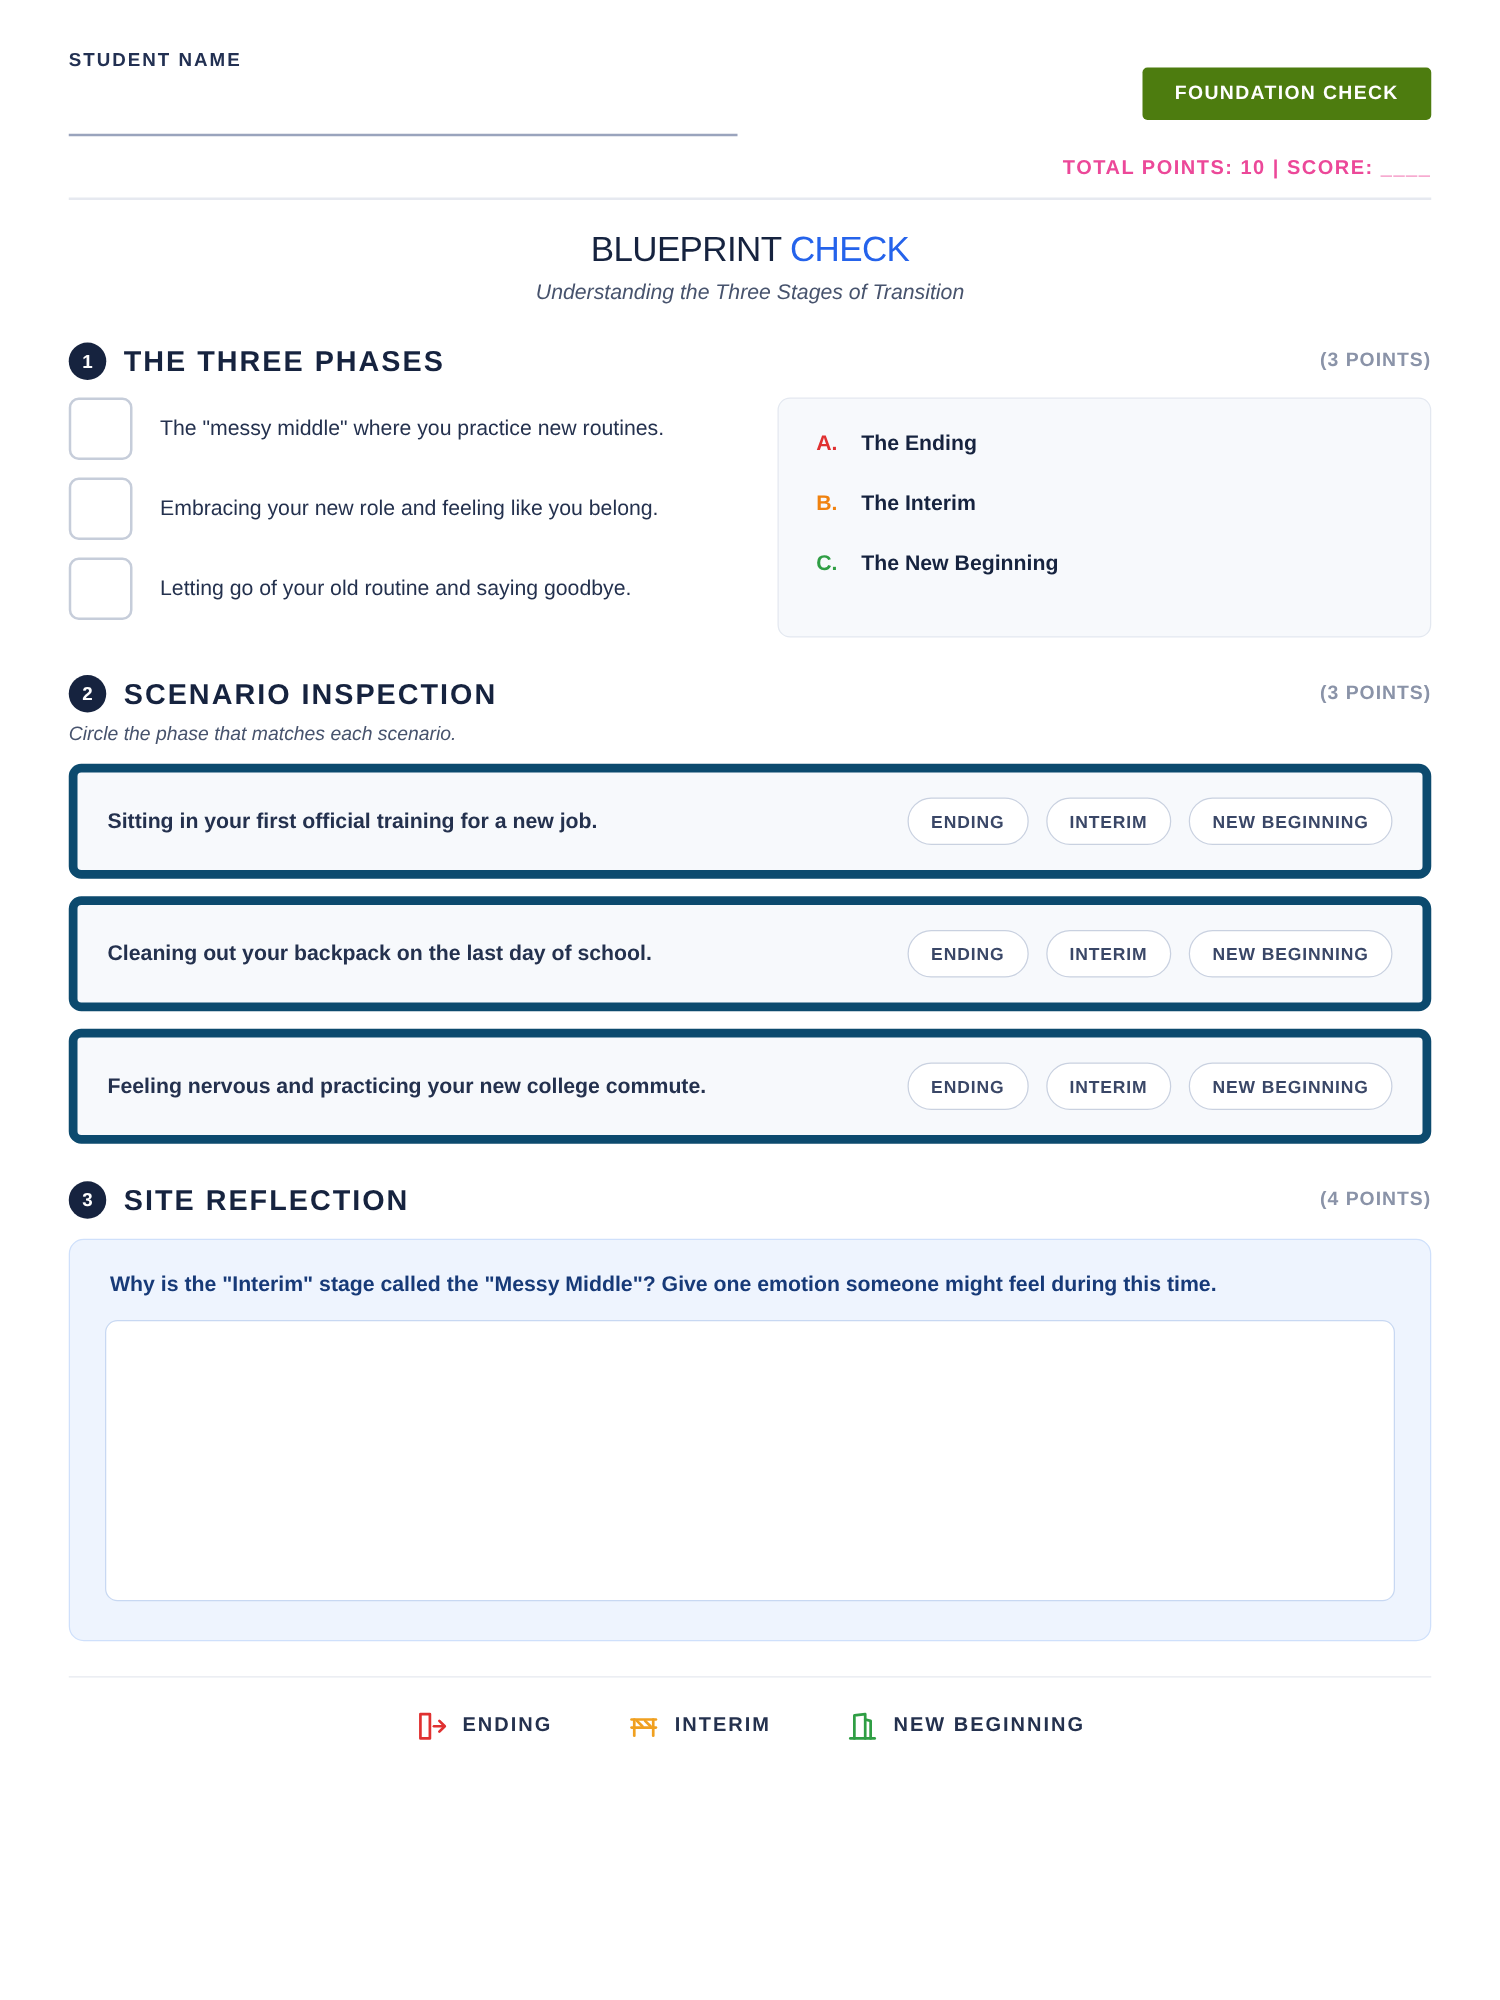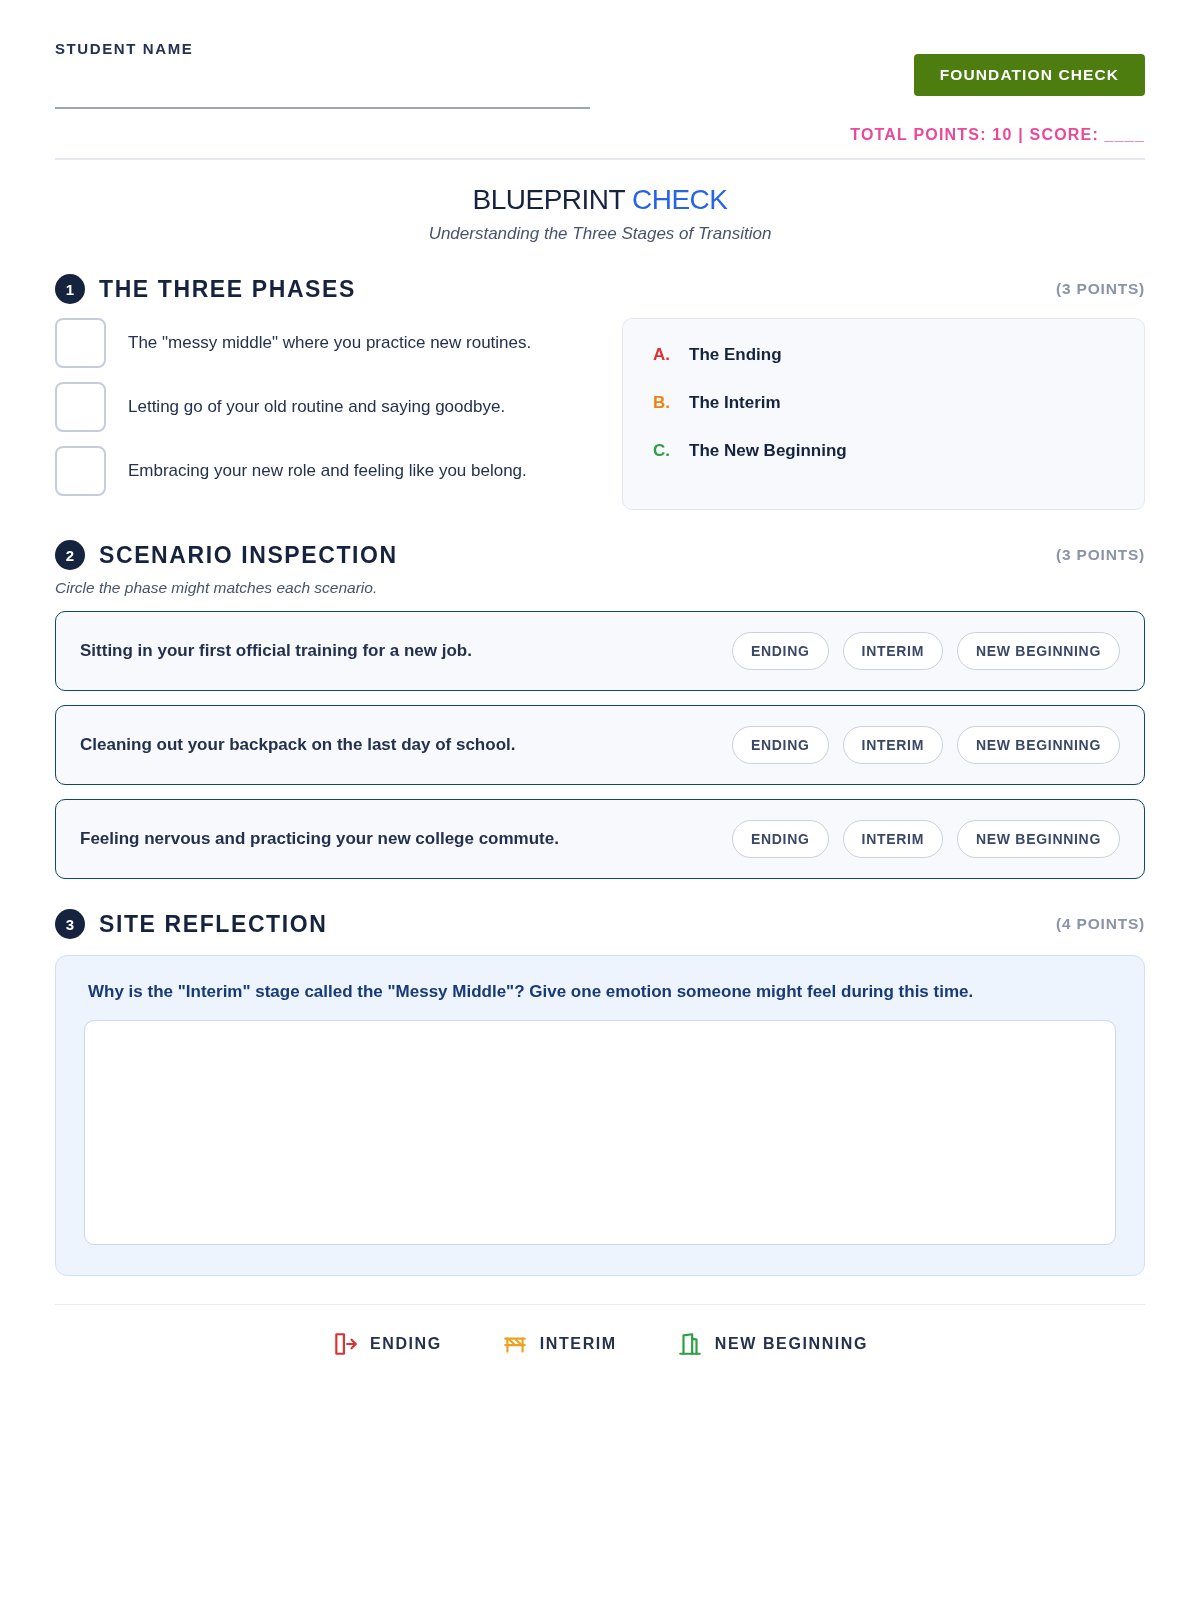--- a/index.html
+++ b/index.html
@@ -163,21 +163,21 @@
   .opt-label {
     font-size: 17px;
     font-weight: bold;
     color: #16233f;
   }
 
   
   .scn-row {
     margin-top: 14px;
     background: #f7f9fc;
-    border: 1px solid #0c4a6e;
+    border: 7px solid #0c4a6e;
     border-radius: 10px;
     padding: 20px 24px;
     display: flex;
     align-items: center;
     justify-content: space-between;
   }
   .scn-text {
     font-size: 17px;
     font-weight: bold;
     color: #24314e;
@@ -277,25 +277,25 @@
   </div>
 
   <div class="q1-wrap">
     <div class="q1-left">
       <div class="match-row">
         <div class="match-box"></div>
         <div class="match-text">The "messy middle" where you practice new routines.</div>
       </div>
       <div class="match-row">
         <div class="match-box"></div>
-        <div class="match-text">Letting go of your old routine and saying goodbye.</div>
+        <div class="match-text">Embracing your new role and feeling like you belong.</div>
       </div>
       <div class="match-row">
         <div class="match-box"></div>
-        <div class="match-text">Embracing your new role and feeling like you belong.</div>
+        <div class="match-text">Letting go of your old routine and saying goodbye.</div>
       </div>
     </div>
 
     <div class="q1-right">
       <div class="opt-row">
         <span class="opt-letter" style="color:#e03131">A.</span>
         <span class="opt-label">The Ending</span>
       </div>
       <div class="opt-row">
         <span class="opt-letter" style="color:#f0820f">B.</span>
@@ -306,21 +306,21 @@
         <span class="opt-label">The New Beginning</span>
       </div>
     </div>
   </div>
 
   <div class="section-head">
     <div class="num-badge">2</div>
     <div class="section-title">SCENARIO INSPECTION</div>
     <div class="section-points">(3 POINTS)</div>
   </div>
-  <div class="section-instr">Circle the phase might matches each scenario.</div>
+  <div class="section-instr">Circle the phase that matches each scenario.</div>
 
   <div class="scn-row">
     <div class="scn-text">Sitting in your first official training for a new job.</div>
     <div class="choices">
       <div class="choice">ENDING</div>
       <div class="choice">INTERIM</div>
       <div class="choice">NEW BEGINNING</div>
     </div>
   </div>
 

